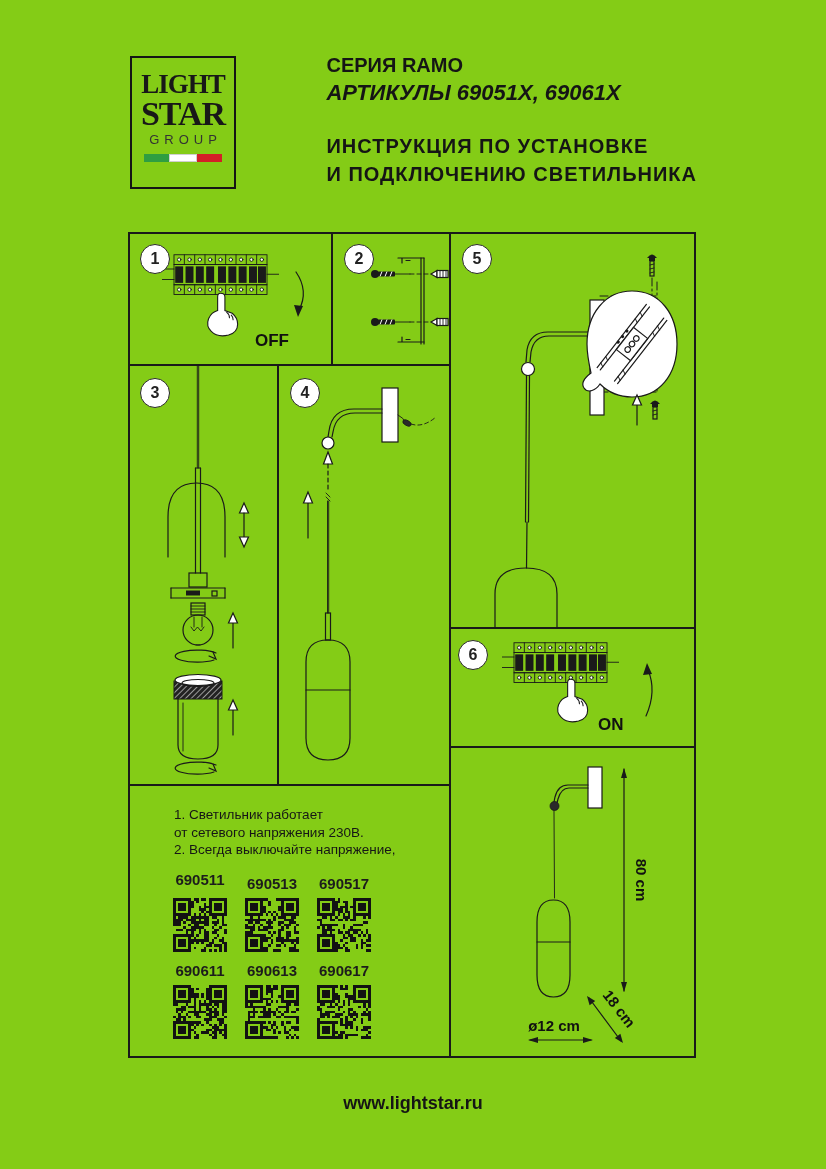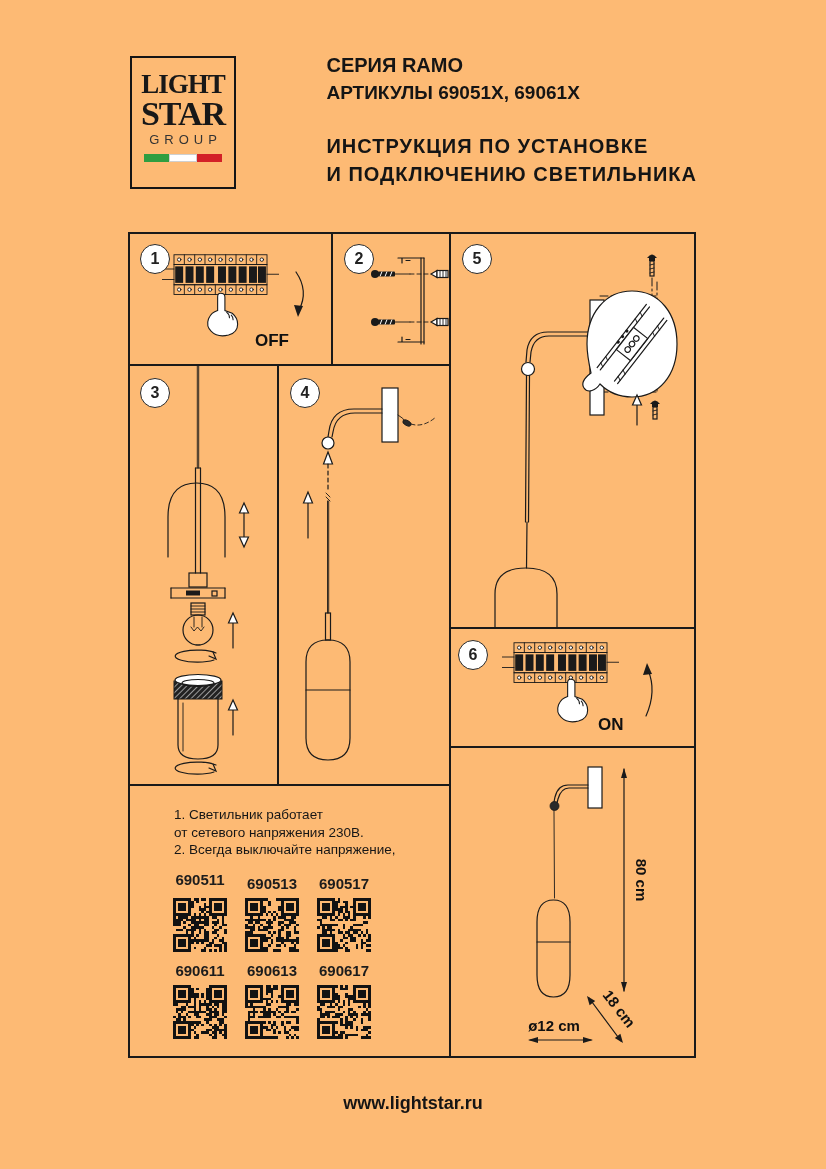--- a/index.html
+++ b/index.html
@@ -1,31 +1,31 @@
 <!DOCTYPE html>
 <html><head>
 <meta charset="utf-8">
 <style>
   html,body{margin:0;padding:0;background:#e9e9e9;}
-  .page{position:relative;width:826px;height:1169px;background:#fdba74;margin:0 auto;
+  .page{position:relative;width:826px;height:1169px;background:#84cc16;margin:0 auto;
         font-family:"Liberation Sans",sans-serif;color:#111;overflow:hidden;}
   
   .logo{position:absolute;left:130px;top:56px;width:106px;height:133px;
         border:2px solid #151515;box-sizing:border-box;text-align:center;
         font-family:"Liberation Serif",serif;font-weight:bold;color:#181818;}
   .logo .l1{font-size:27px;line-height:27px;margin-top:13px;letter-spacing:-1px;}
   .logo .l2{font-size:34px;line-height:31px;letter-spacing:-1px;}
   .logo .l3{font-family:"Liberation Sans",sans-serif;font-weight:normal;
             font-size:13px;letter-spacing:5px;margin-top:3px;padding-left:5px;color:#333;}
   .flag{width:78px;height:8px;margin:7px auto 0;display:flex;}
   .flag span{flex:1;height:100%;}
   .hdr{position:absolute;right:129px;top:52px;
        font-weight:bold;color:#151515;}
   .hdr .series{font-size:20px;line-height:27px;}
-  .hdr .articles{font-size:19px;line-height:27px;}
+  .hdr .articles{font-size:22px;line-height:27px;font-style:italic;}
   .hdr .title{margin-top:26px;font-size:20px;line-height:28px;letter-spacing:1px;}
   
   .sheet{position:absolute;left:128px;top:232px;width:568px;height:826px;}
   .sheet svg.main{position:absolute;left:0;top:0;}
   svg .ln{stroke:#1a1a1a;stroke-width:2;fill:none;}
   svg .st{stroke:#1a1a1a;stroke-width:1.2;fill:none;stroke-linecap:round;}
   svg .thin{stroke-width:0.9;}
   svg .fill{fill:#1a1a1a;stroke:none;}
   svg .wh{fill:#fff;}
   svg .dk{fill:#2a2a2a;stroke:#1a1a1a;stroke-width:0.8;}

